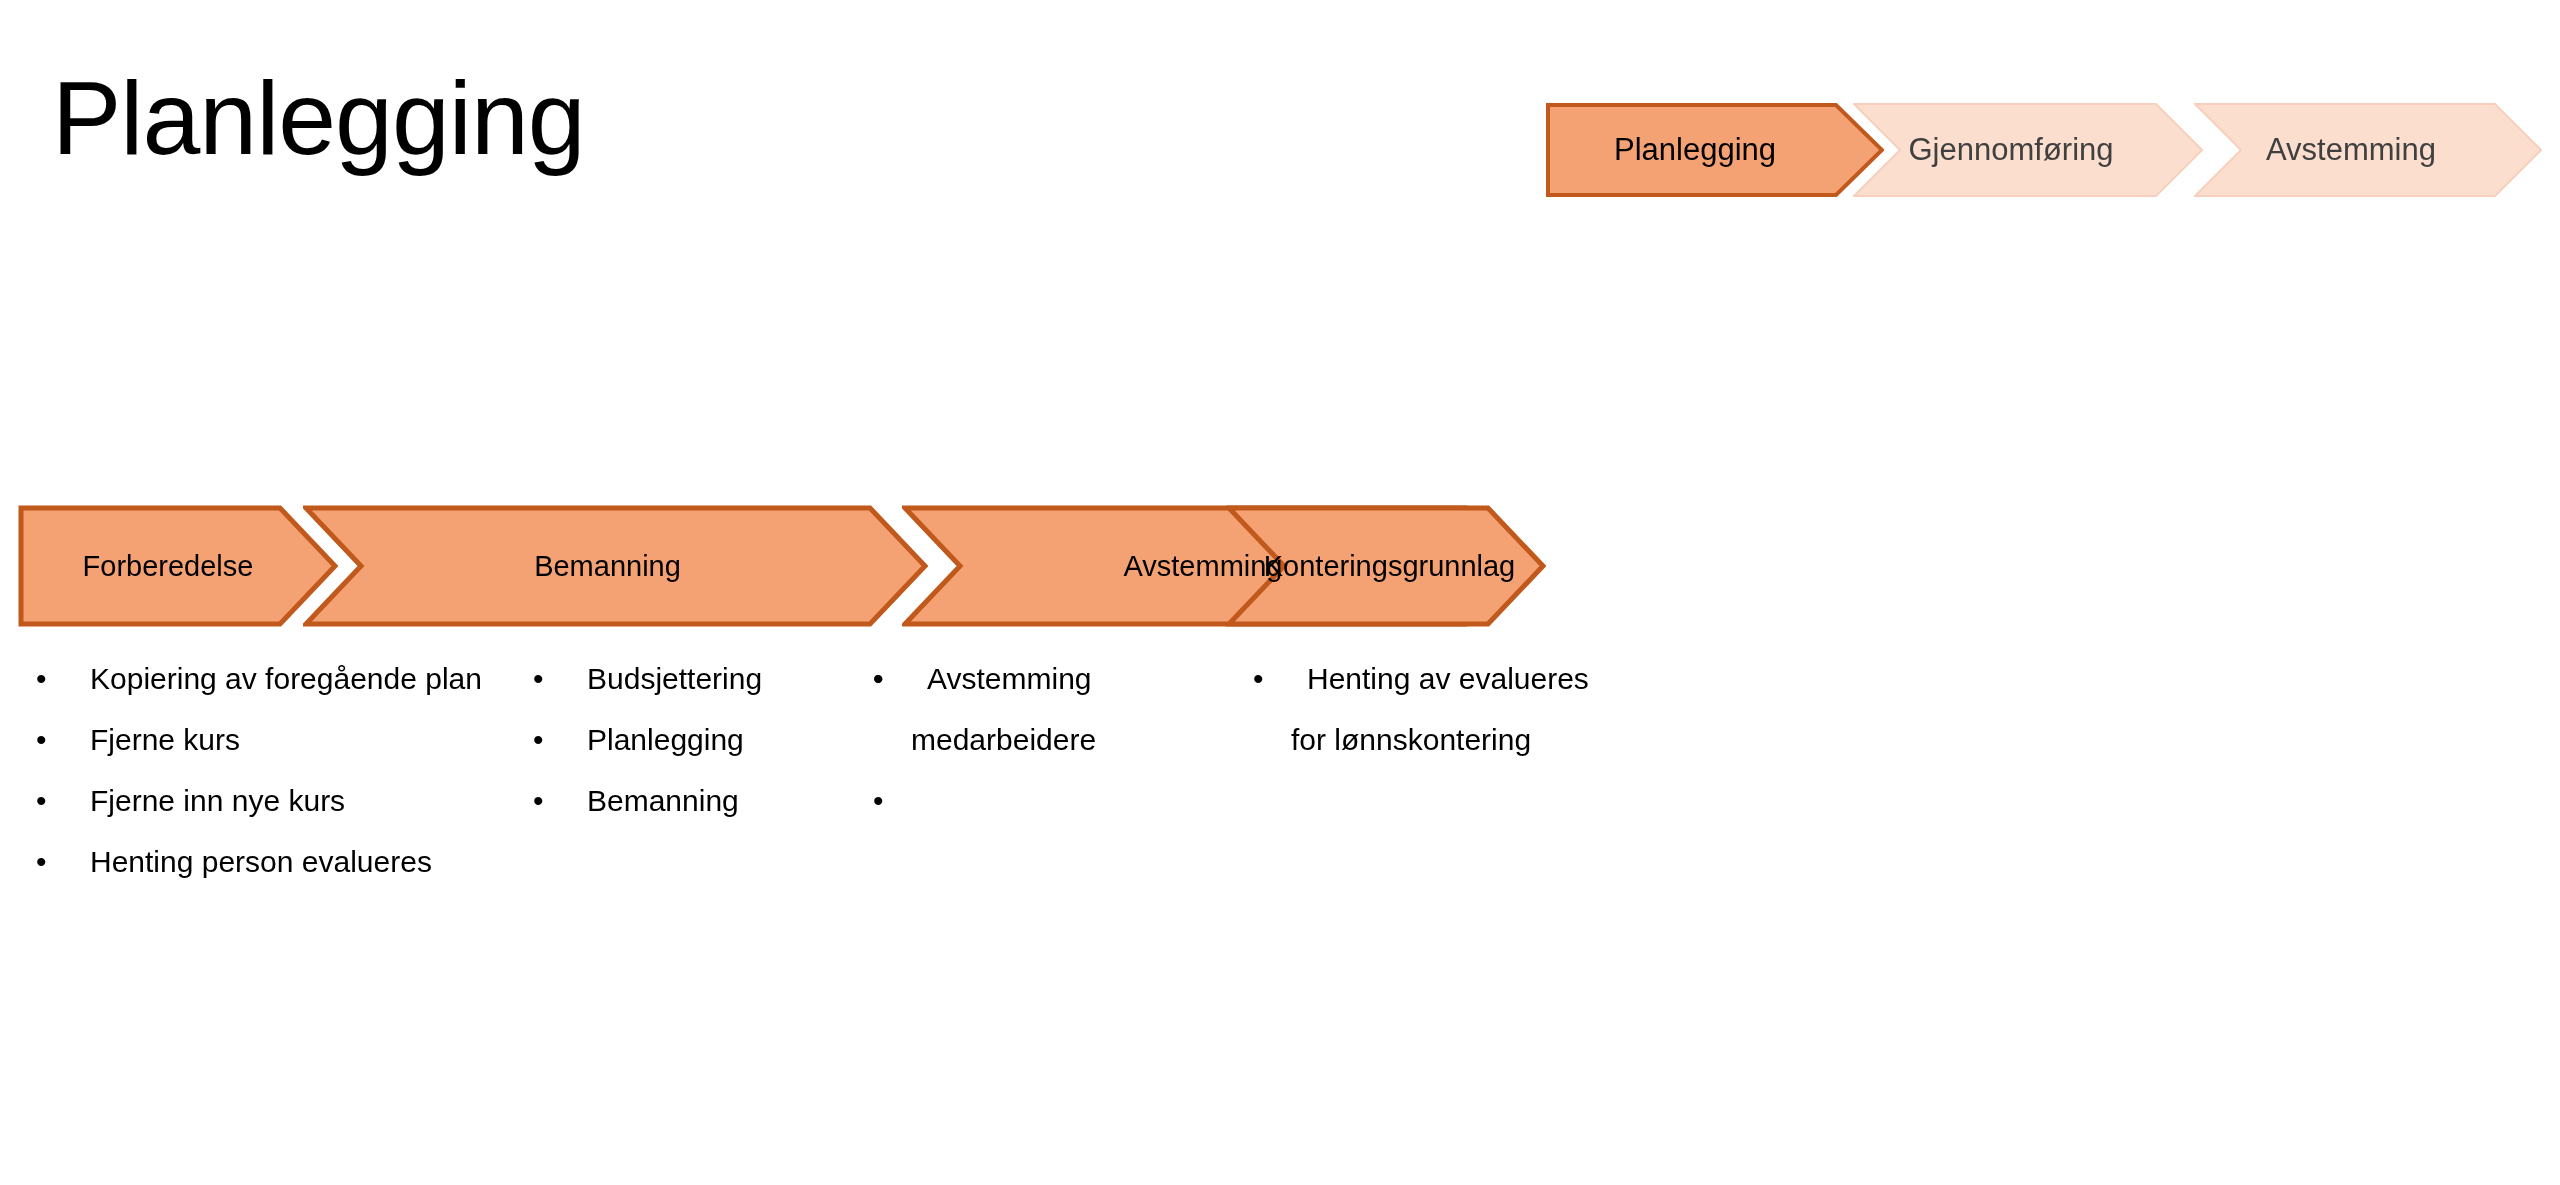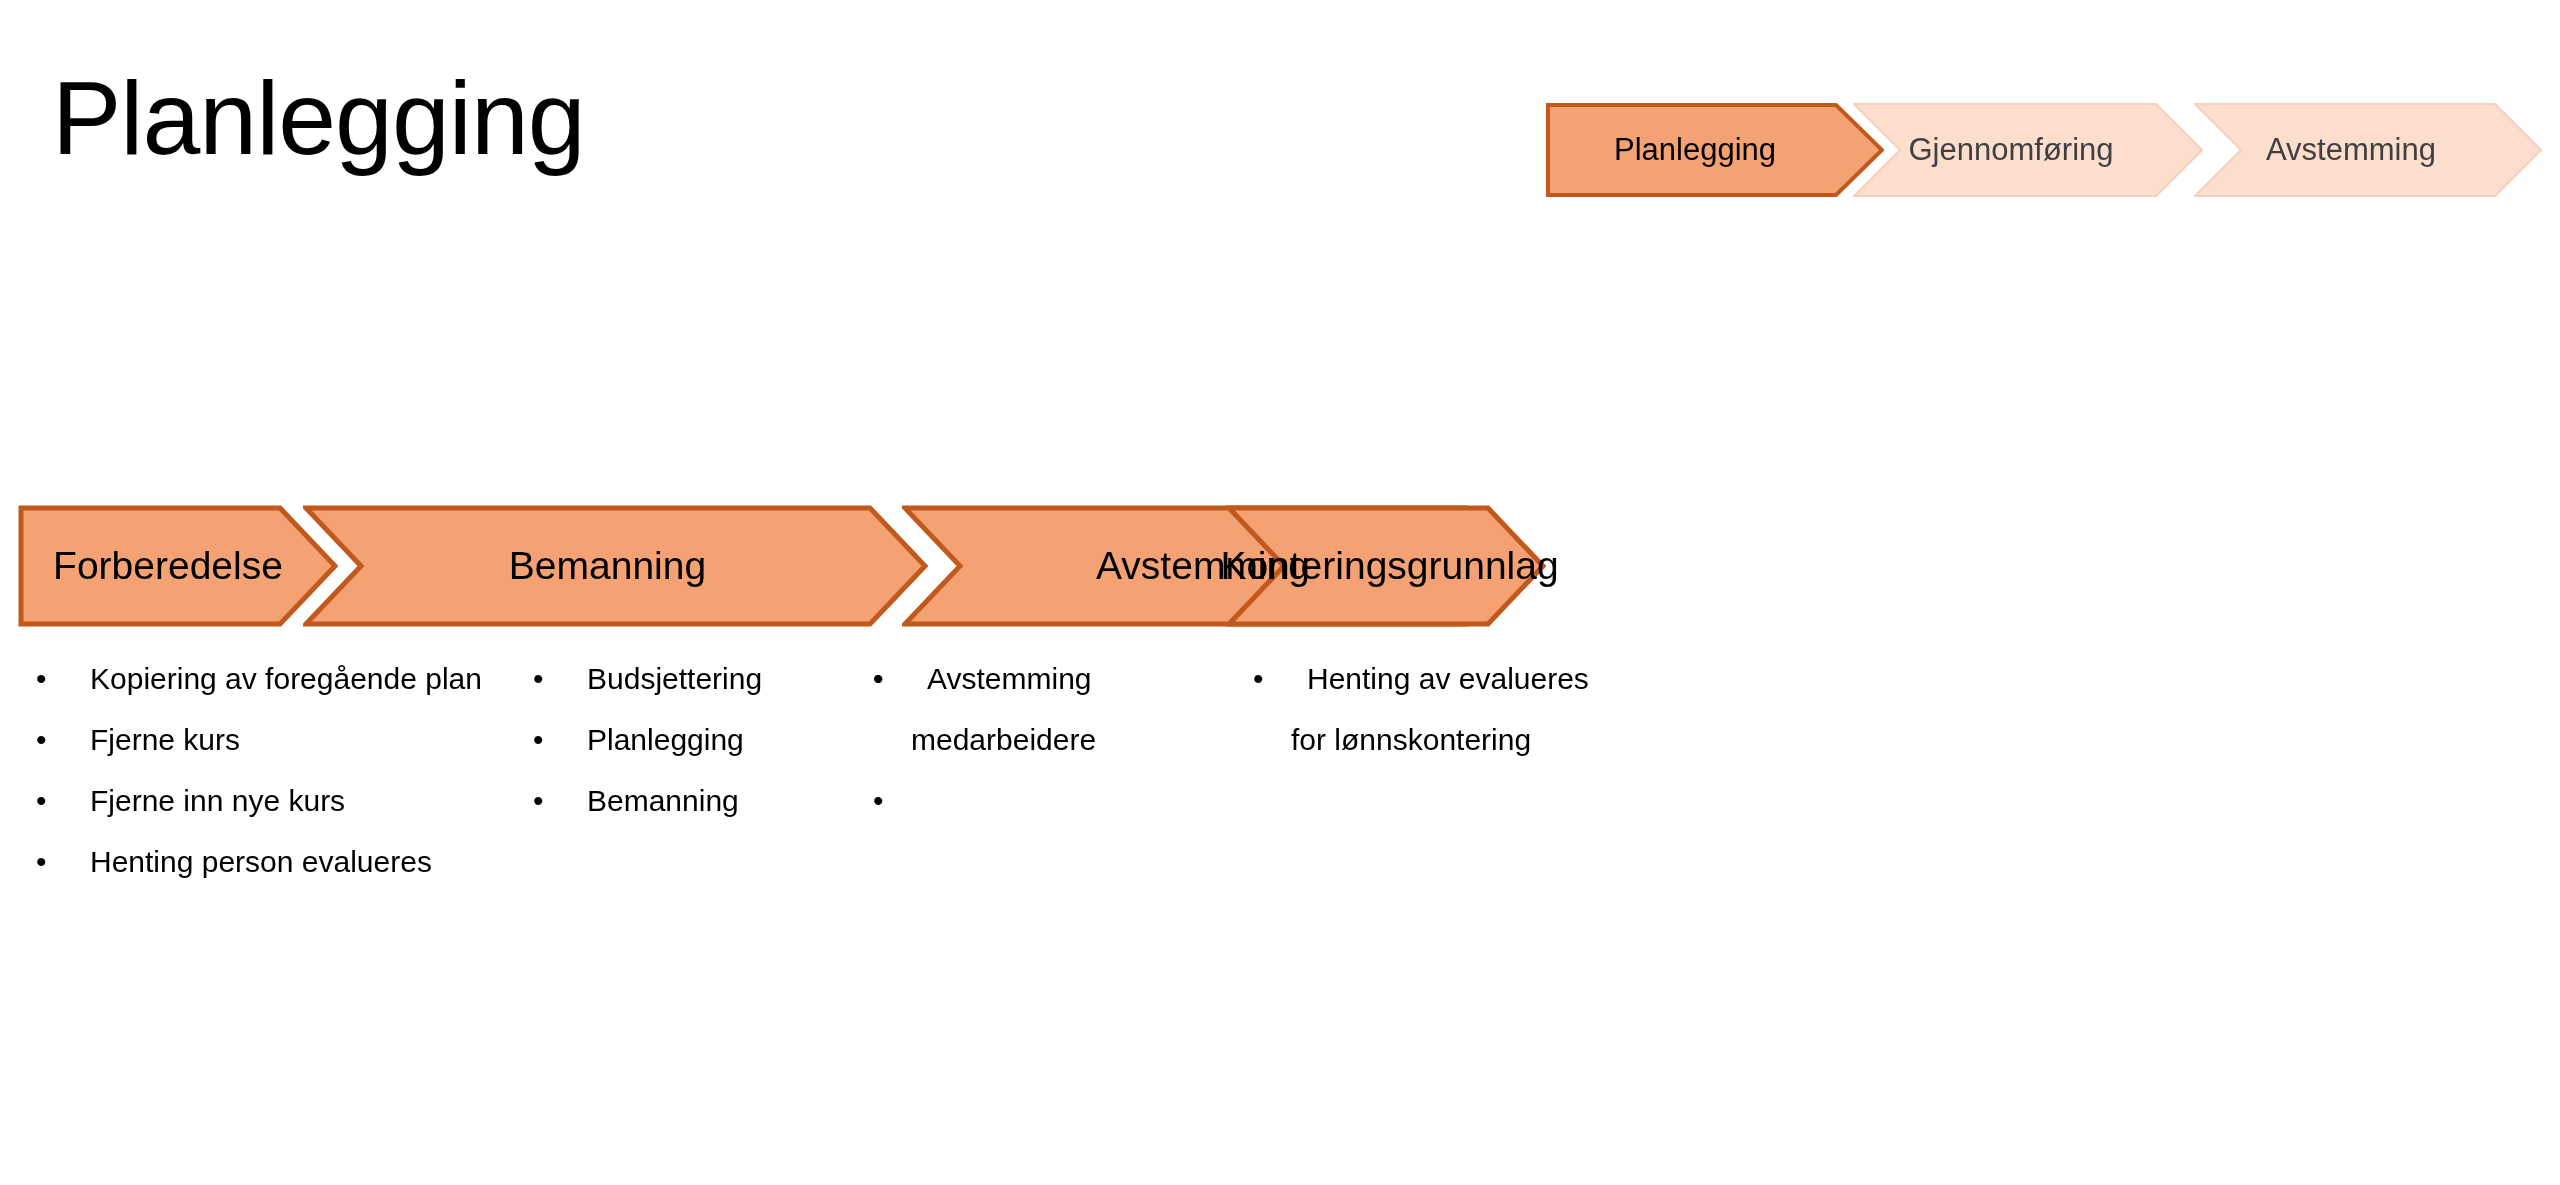--- a/index.html
+++ b/index.html
@@ -84,21 +84,21 @@
     justify-content: center;
   }
   .proc-shape {
     position: absolute;
     inset: 0;
     z-index: 1;
   }
   .proc-label {
     position: relative;
     z-index: 2;
-    font-size: 39px;
+    font-size: 29px;
     color: #000000;
     white-space: nowrap;
     pointer-events: none;
   }
   .proc-arrow.a1 .proc-label { transform: translateX(-10px); }
   .proc-arrow.a2 .proc-label { transform: translateX(-8px); }
   .proc-arrow.a3 .proc-label { transform: translateX(-10px); }
   .proc-arrow.a4 .proc-label { transform: translateX(-14px); margin-left: 35px; }
 
   

